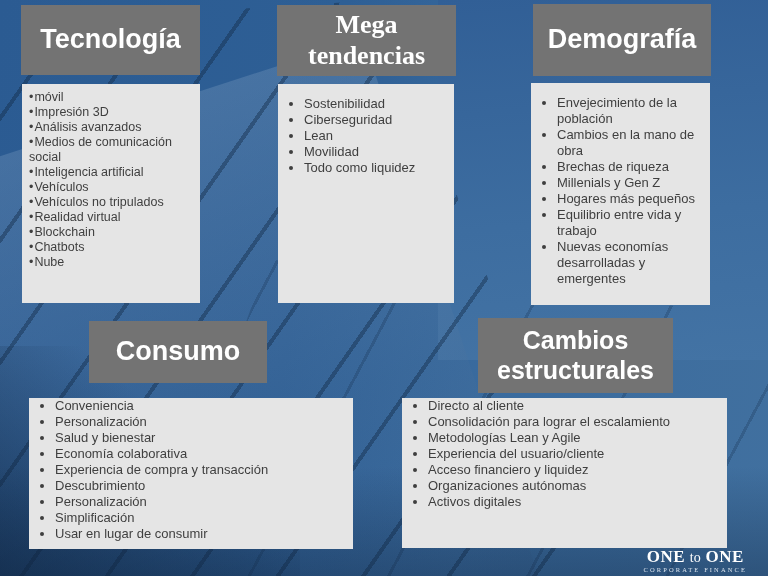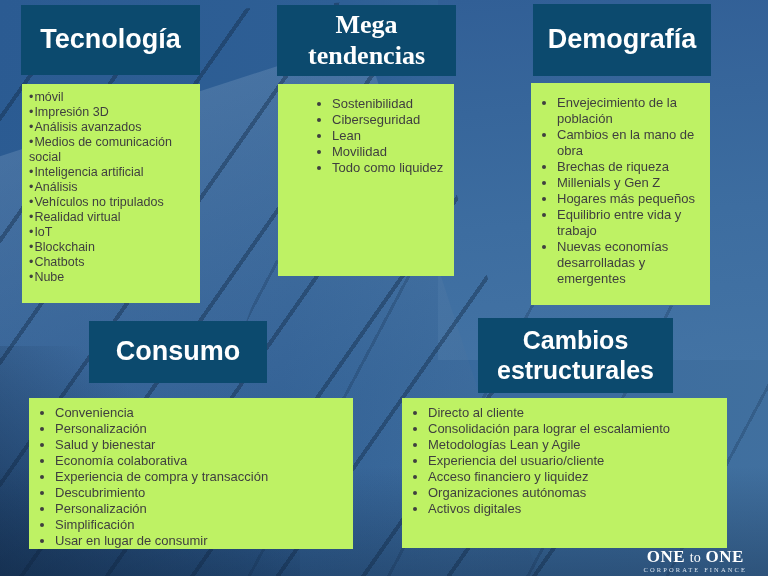--- a/index.html
+++ b/index.html
@@ -20,39 +20,39 @@
       background:repeating-linear-gradient(125deg,rgba(18,42,70,0) 0 66px,rgba(18,42,70,.5) 66px 70px);
       clip-path:polygon(0 4%,50% 0,78% 100%,0 100%);}
   .bg-beams2{position:absolute;inset:0;opacity:.5;
       background:repeating-linear-gradient(118deg,rgba(22,48,80,0) 0 120px,rgba(22,48,80,.55) 120px 123px);
       clip-path:polygon(35% 45%,100% 55%,100% 100%,20% 100%);}
   .bg-corner{position:absolute;left:0;bottom:0;width:300px;height:230px;
       background:linear-gradient(40deg,rgba(12,32,58,.6) 0%,rgba(12,32,58,0) 62%);}
   .bg-bottom{position:absolute;left:0;bottom:0;width:100%;height:110px;
       background:linear-gradient(180deg,rgba(14,36,64,0) 0%,rgba(14,36,64,.38) 100%);}
   
-  .hdr{position:absolute;background:#0c4a6e;color:#fff;font-weight:bold;
+  .hdr{position:absolute;background:#737373;color:#fff;font-weight:bold;
        display:flex;align-items:center;justify-content:center;text-align:center;
        font-size:26px;line-height:1.18;padding:0 6px;box-sizing:border-box;}
   .hdr-tec {left:21px; top:5px;   width:179px;height:70px;font-size:27px;}
   .hdr-mega{left:277px;top:5px;   width:179px;height:71px;font-family:Liberation Serif, serif;}
   .hdr-demo{left:533px;top:4px;   width:178px;height:72px;font-size:27px;}
   .hdr-cons{left:89px; top:321px; width:178px;height:62px;font-size:27px;}
   .hdr-camb{left:478px;top:318px; width:195px;height:75px;font-size:25px;}
-  .bodybox{position:absolute;background:#bef264;color:#3f3f3f;box-sizing:border-box;}
+  .bodybox{position:absolute;background:#e5e5e5;color:#3f3f3f;box-sizing:border-box;}
   .body-tec {left:22px; top:84px; width:178px;height:219px;}
-  .body-mega{left:278px;top:84px; width:176px;height:192px;padding-left:28px;}
+  .body-mega{left:278px;top:84px; width:176px;height:219px;}
   .body-demo{left:531px;top:83px; width:179px;height:222px;}
   .body-cons{left:29px; top:398px;width:324px;height:151px;}
   .body-camb{left:402px;top:398px;width:325px;height:150px;}
   
   ul.list{list-style:disc;margin:12px 0 0 0;padding:0 6px 0 26px;
           font-size:13px;line-height:16px;}
   ul.list li{margin:0;padding:0;}
-  .body-cons ul.list,.body-camb ul.list{margin-top:7px;}
+  .body-cons ul.list,.body-camb ul.list{margin-top:0;}
   ul.tight{list-style:none;margin:6px 0 0 0;padding:0 2px 0 7px;
            font-size:12.5px;line-height:15px;}
   ul.tight li::before{content:"\2022";margin-right:1px;}
   
   .logo{position:absolute;right:21px;bottom:3px;text-align:center;color:#fff;
         font-family:"Liberation Serif","DejaVu Serif",serif;}
   .logo-top{font-size:17px;font-weight:bold;letter-spacing:.5px;line-height:14px;}
   .logo-top .to{font-size:14px;font-weight:normal;letter-spacing:0;}
   .logo-sub{font-size:6.5px;letter-spacing:2.1px;color:#dbe4ee;margin-top:1px;
             font-family:"Liberation Serif","DejaVu Serif",serif;}
@@ -72,24 +72,23 @@
 <div class="hdr hdr-tec">
   <span>Tecnología</span>
 </div>
 <div class="bodybox body-tec">
   <ul class="tight">
       <li>móvil</li>
       <li>Impresión 3D</li>
       <li>Análisis avanzados</li>
       <li>Medios de comunicación social</li>
       <li>Inteligencia artificial</li>
-      <li>Análisis</li>
+      <li>Vehículos</li>
       <li>Vehículos no tripulados</li>
       <li>Realidad virtual</li>
-      <li>IoT</li>
       <li>Blockchain</li>
       <li>Chatbots</li>
       <li>Nube</li>
     </ul>
 </div>
 
 <div class="hdr hdr-mega">
   <span>Mega tendencias</span>
 </div>
 <div class="bodybox body-mega">

